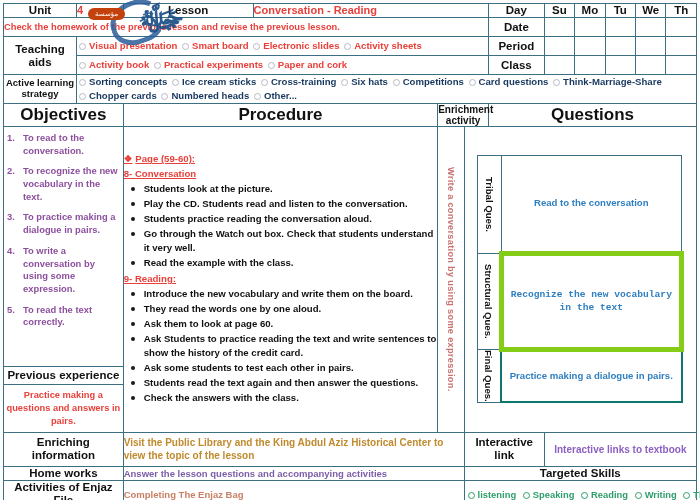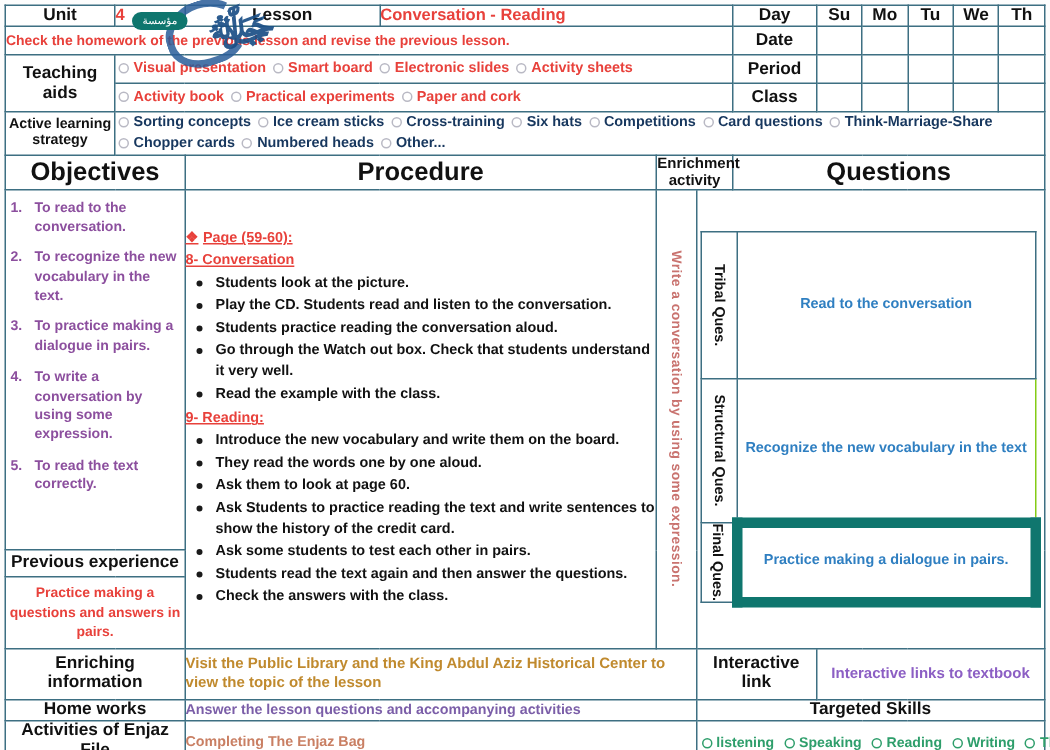--- a/index.html
+++ b/index.html
@@ -203,21 +203,21 @@
     font-weight: bold;
     color: #1b4f86;
     letter-spacing: -0.5px;
     text-shadow: 0 0 1px #fff, 1px 1px 0 #dce8f5;
     font-family: "DejaVu Sans", sans-serif;
     direction: rtl;
   }
   #wm .pill {
     position: absolute;
     left: 86px; top: 8px;
-    background: #0f766e;
+    background: #c2410c;
     color: #fff;
     font-size: 7px;
     padding: 2px 7px;
     border-radius: 7px;
     font-family: "DejaVu Sans", sans-serif;
   }
   #wm .glyph {
     position: absolute;
     left: 140px; top: -2px;
     font-size: 34px;
@@ -388,44 +388,44 @@
           <li>Ask some students to test each other in pairs.</li>
           <li>Students read the text again and then answer the questions.</li>
           <li>Check the answers with the class.</li>
         </ul>
       </td>
 
       <td rowspan="3" style="text-align:center;">
         <div class="vert enrich-v">Write a conversation by using some expression.</div>
       </td>
 
-      <td colspan="7" rowspan="3" style="padding:2px;">
+      <td colspan="7" rowspan="3" style="padding:12px;">
         <table style="width:100%; height:100%; border-collapse:collapse; table-layout:fixed;">
           <colgroup>
                 <col style="width:24px">
                 <col>
               </colgroup>
           <tbody>
                 <tr>
             <td style="border:1px solid #3d6f82; text-align:center; height:98px;">
               <div class="vert ques-v">Tribal Ques.</div>
             </td>
             <td class="q-ans" style="border:1px solid #3d6f82;">Read to the conversation</td>
           </tr>
           <tr>
             <td style="border:1px solid #3d6f82; text-align:center; height:96px;">
               <div class="vert ques-v">Structural Ques.</div>
             </td>
-            <td class="q-ans" style="border:1px solid #84cc16;">Recognize the new vocabulary in the text</td>
+            <td class="q-ans" style="border:5px solid #84cc16;font-family:Liberation Mono, monospace;">Recognize the new vocabulary in the text</td>
           </tr>
           <tr>
             <td style="border:1px solid #3d6f82; text-align:center;">
               <div class="vert ques-v">Final Ques.</div>
             </td>
-            <td class="q-ans" style="border:7px solid #0f766e;">Practice making a dialogue in pairs.</td>
+            <td class="q-ans" style="border:2px solid #0f766e;">Practice making a dialogue in pairs.</td>
           </tr>
         </tbody>
             </table>
       </td>
     </tr>
 
     <tr>
       <td class="colhead" colspan="2" style="font-size:11.5px; padding:2px;margin-left:36px;">Previous experience</td>
     </tr>
 

